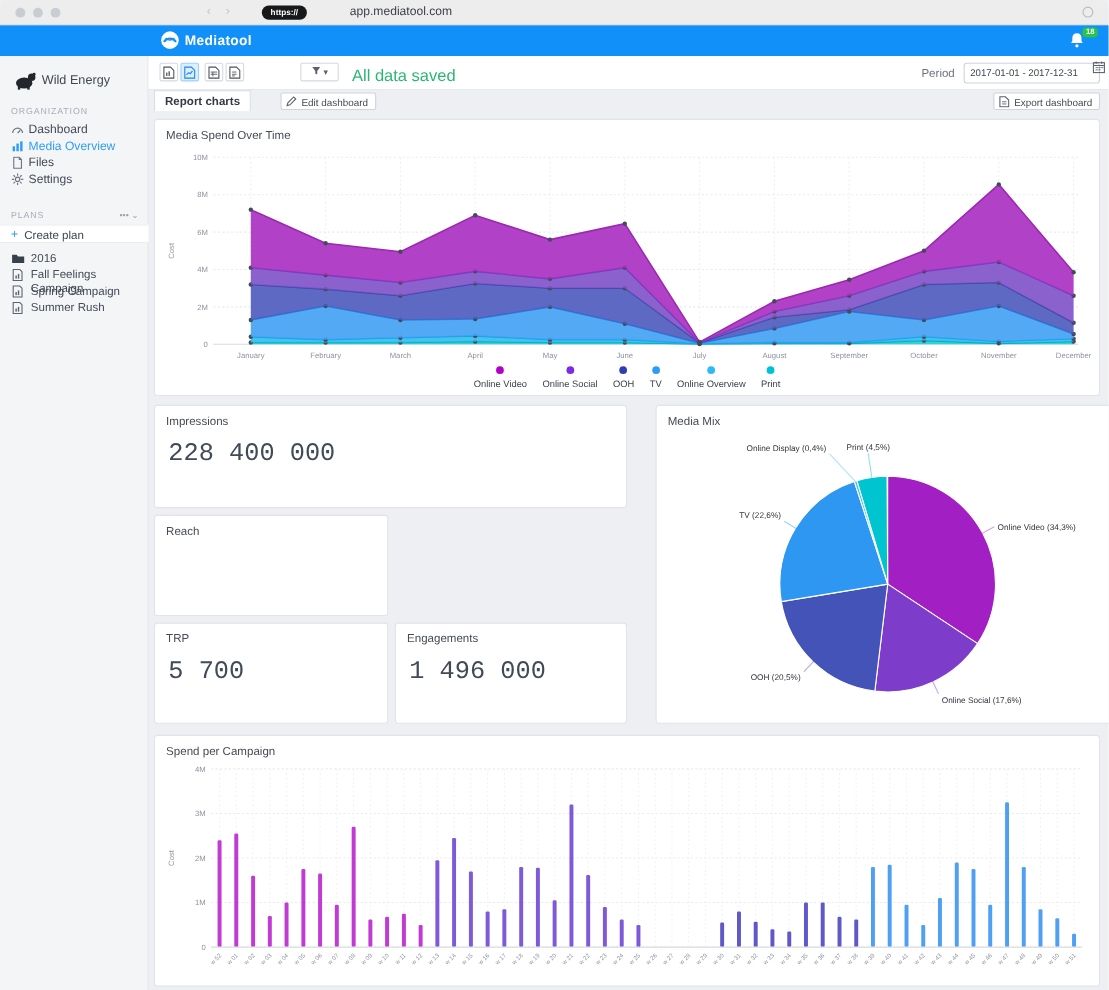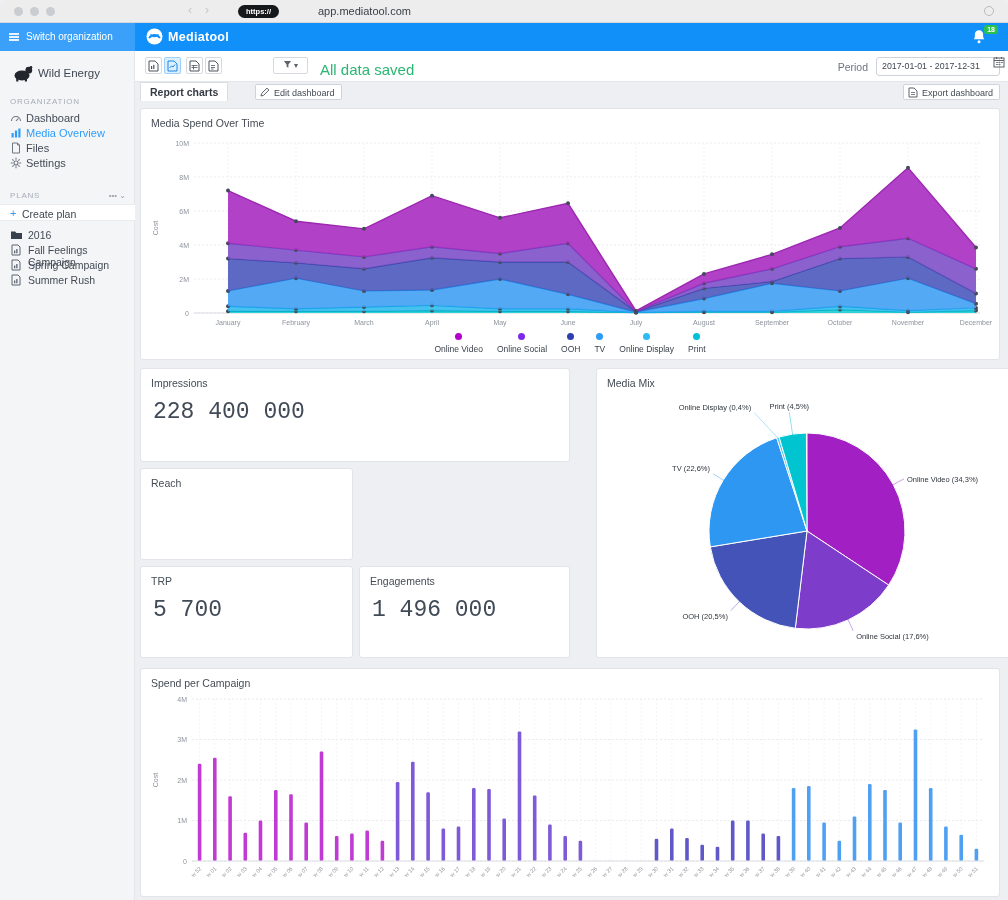--- a/index.html
+++ b/index.html
@@ -82,28 +82,20 @@
     <span class="tdot" style="left:30px"></span>
     <span class="tdot" style="left:46px"></span>
     <span class="navglyph" style="left:188px">‹</span>
     <span class="navglyph" style="left:205px">›</span>
     <span class="pill">https://</span>
     <span class="url">app.mediatool.com</span>
     <span class="ring"></span>
   </div>
 
   <div class="appbar">
-    <div class="switchorg">
-      <span class="burger">
-          <span></span>
-          <span></span>
-          <span></span>
-        </span>
-      <span>Switch organization</span>
-    </div>
     <span class="logo">
       <svg width="17" height="17" viewBox="0 0 17 17">
           <circle cx="8.5" cy="8.5" r="8" fill="#fff"></circle>
       <path d="M3 10c3-4 8-4 11 0" stroke="#1090f8" stroke-width="2" fill="none"></path>
       <path d="M4.5 6.5c2.5 2.5 5.5 2.5 8 0" stroke="#1090f8" stroke-width="1.2" fill="none"></path>
         </svg>
     </span>
     <span class="brand">Mediatool</span>
     <span class="bell">
       <svg width="14" height="15" viewBox="0 0 12 13">
@@ -418,21 +410,21 @@
         <span class="lg-item">
           <span class="lg-dot" style="background: rgb(45, 63, 176);"></span>
           <span>OOH</span>
         </span>
         <span class="lg-item">
           <span class="lg-dot" style="background: rgb(45, 156, 244);"></span>
           <span>TV</span>
         </span>
         <span class="lg-item">
           <span class="lg-dot" style="background: rgb(47, 185, 246);"></span>
-          <span>Online Display</span>
+          <span>Online Overview</span>
         </span>
         <span class="lg-item">
           <span class="lg-dot" style="background: rgb(0, 194, 215);"></span>
           <span>Print</span>
         </span>
       </div>
   </div>
 
   <div class="card" style="left:140px;top:368px;width:430px;height:94px">
     <div class="cardtitle">Impressions</div>

